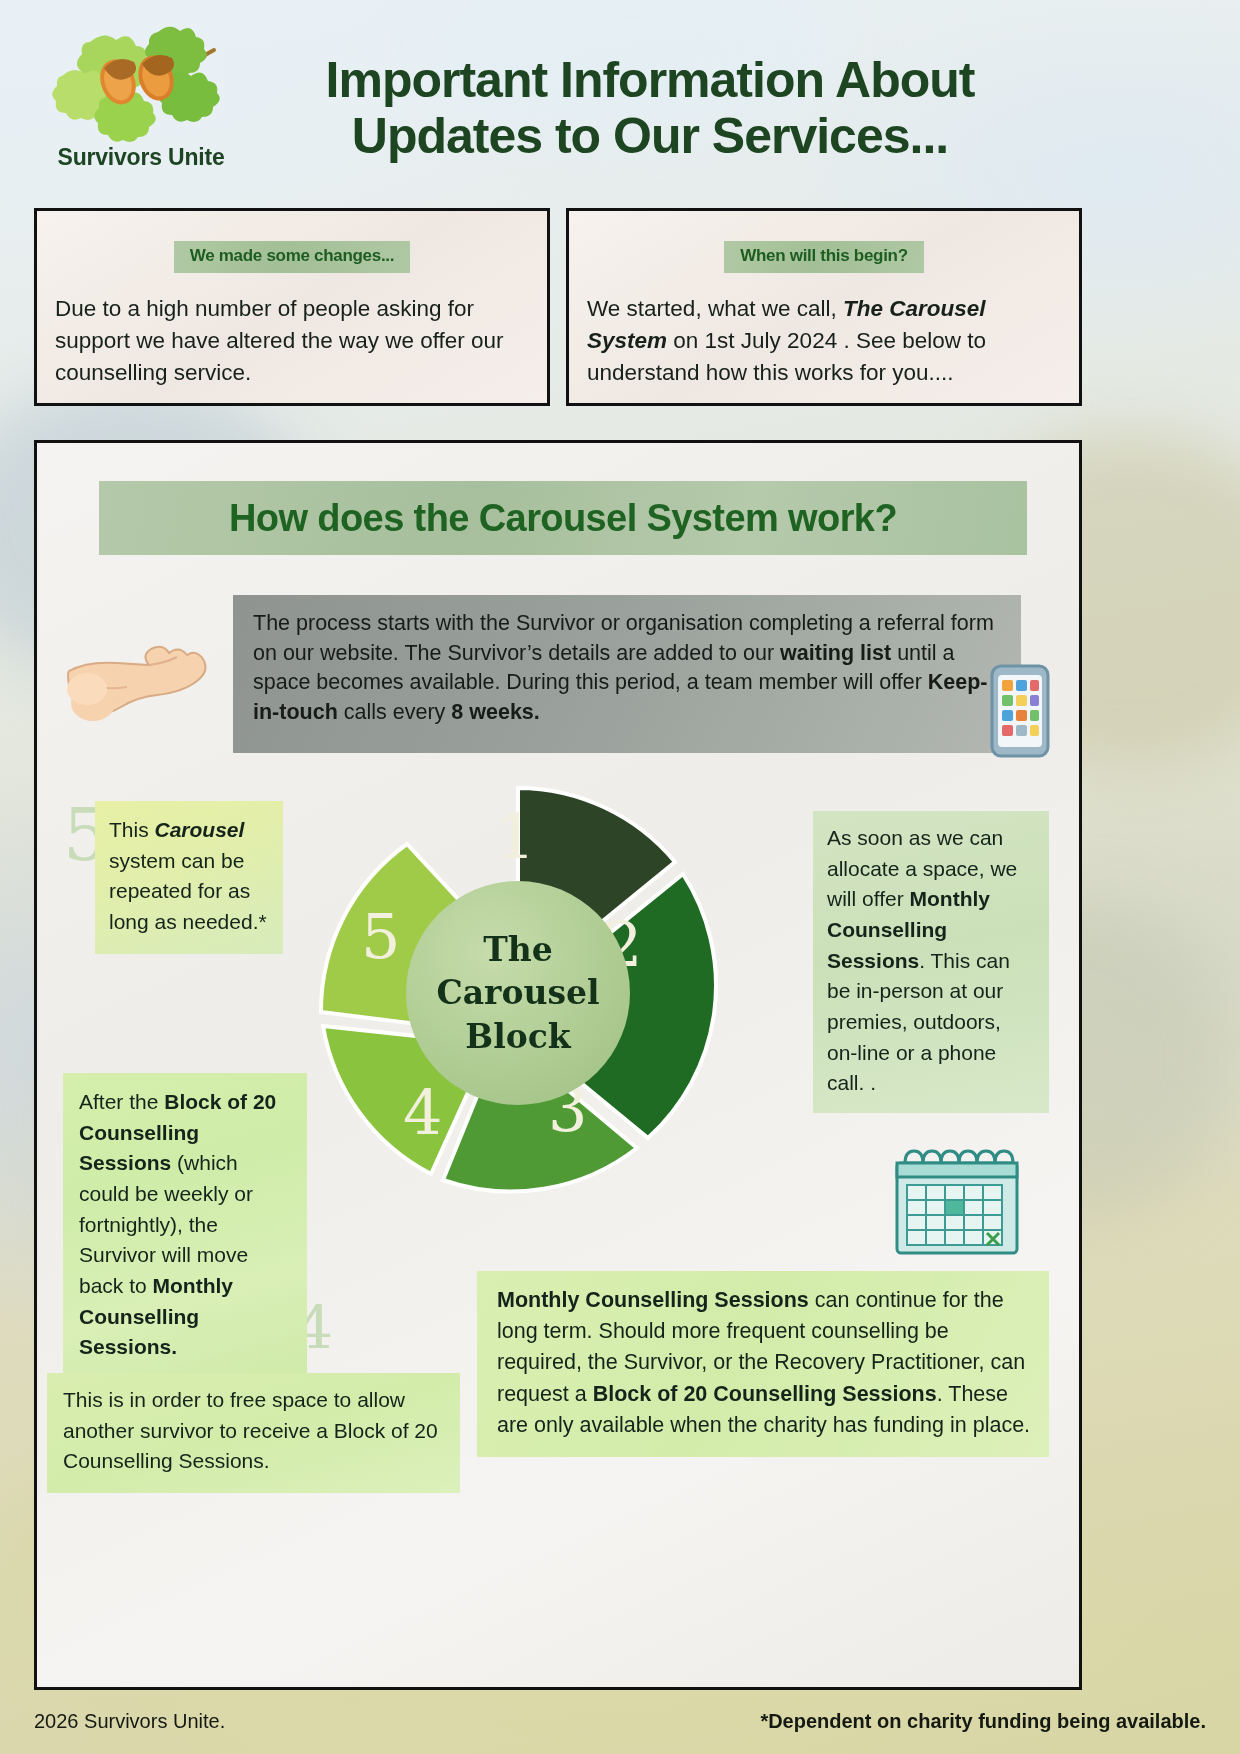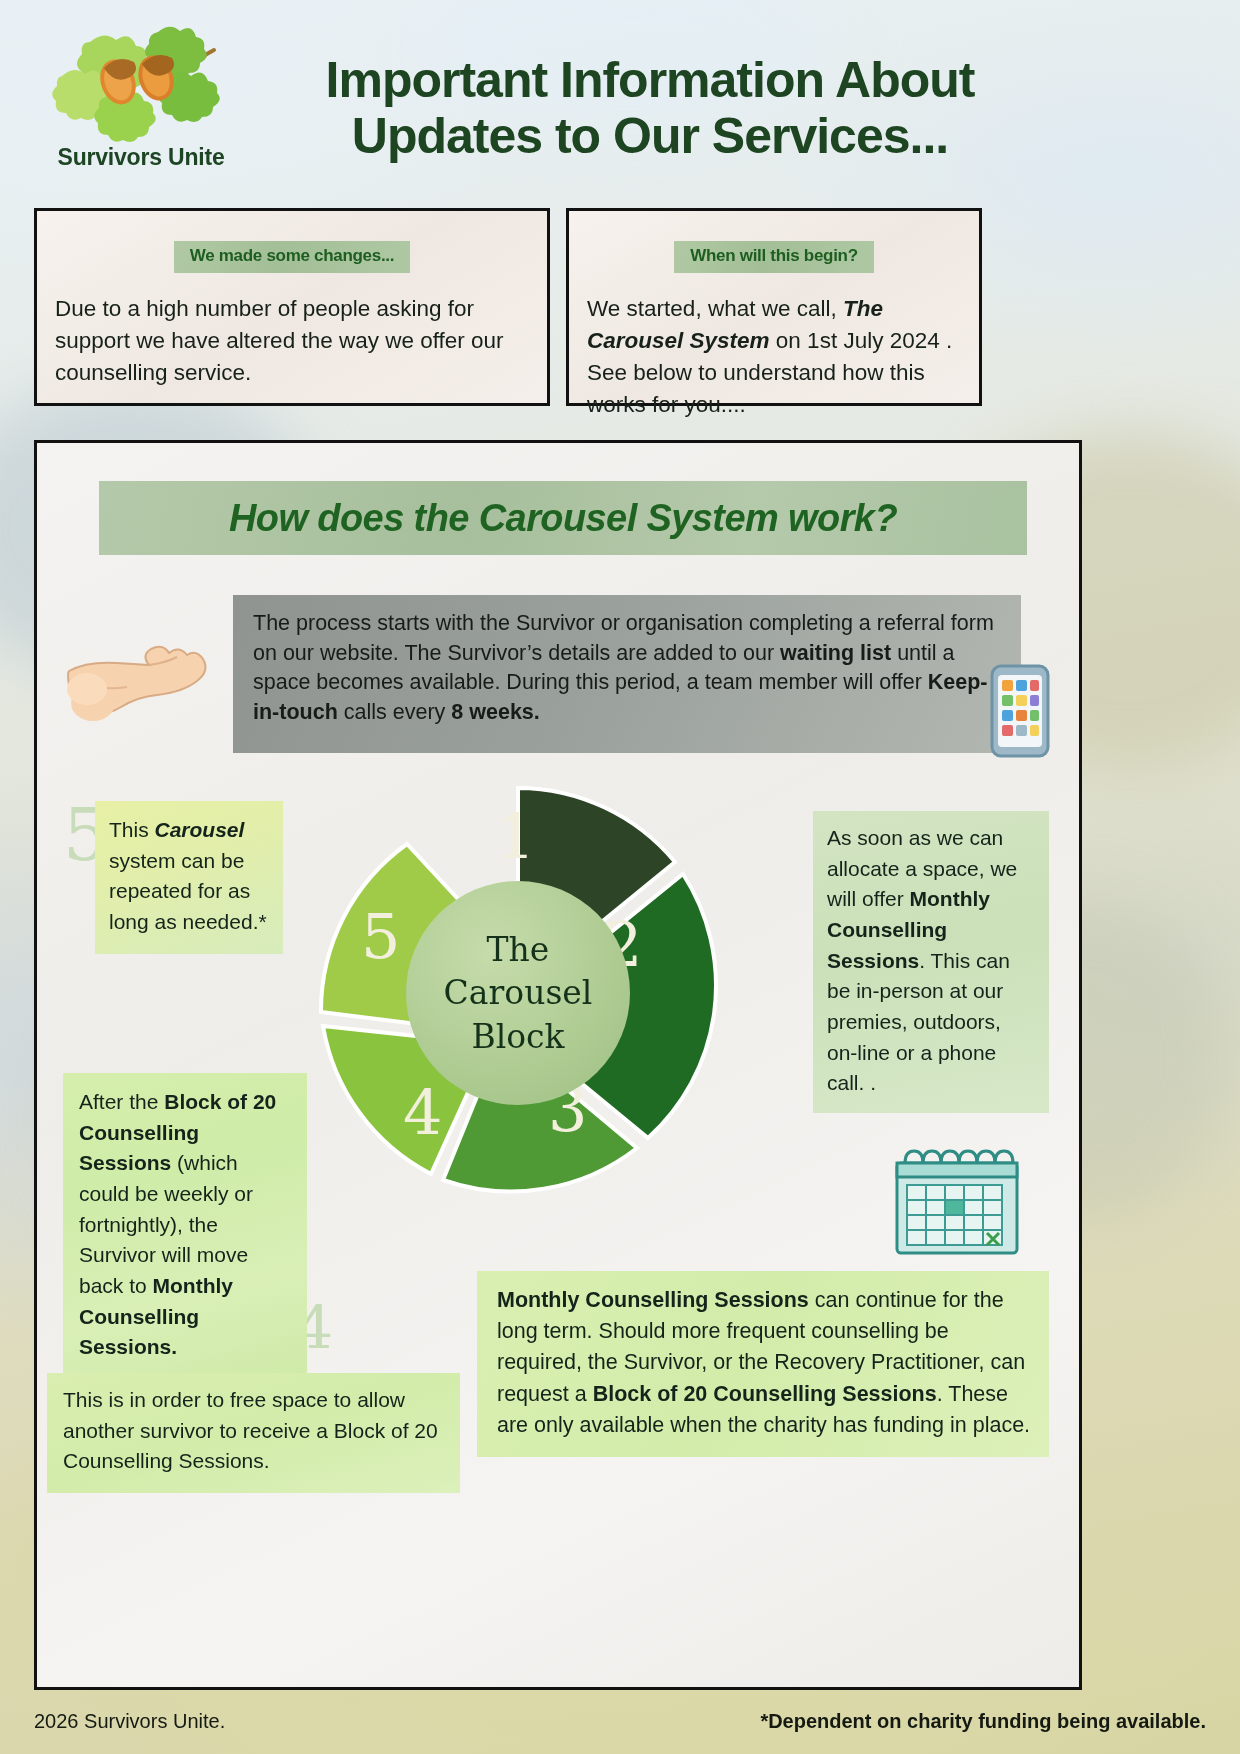--- a/index.html
+++ b/index.html
@@ -49,21 +49,21 @@
   }
 
   
   .topbox {
     position: absolute; top: 208px; height: 198px;
     border: 3px solid #111; background: #f3ece7;
     background-image: linear-gradient(150deg, #f7f2ee 0%, #efe8e2 50%, #f5efeb 100%);
     padding: 16px 18px 0 18px;
   }
   .topbox.left { left: 34px; width: 516px; }
-  .topbox.right { left: 566px; width: 416px; }
+  .topbox.right { left: 566px; width: 516px; }
 
   .pill-head {
     display: block; margin: 14px auto 0 auto; width: fit-content;
     background: linear-gradient(100deg, #b0c9a4 0%, #a3bf97 45%, #aec8a3 100%);
     color: #1d5d20; font-weight: bold; font-size: 17px;
     padding: 5px 16px 7px 16px; letter-spacing: -.3px;
   }
   .topbox p {
     margin-top: 20px; font-size: 22.5px; line-height: 1.42; color: #17211a;
   }
@@ -76,21 +76,21 @@
     background: linear-gradient(155deg, #f4f3f1 0%, #eeede9 40%, #f5f4f2 75%, #edece8 100%);
     overflow: hidden;
   }
 
   .panel-head {
     position: absolute; left: 62px; top: 38px; width: 928px; height: 74px;
     background: linear-gradient(100deg, #b4c9a9 0%, #a7bf9c 40%, #b5c9ab 70%, #a9c2a0 100%);
     display: flex; align-items: center; justify-content: center;
   }
   .panel-head span {
-    font-size: 38px; font-weight: bold; color: #1f6322; letter-spacing: -.6px; font-style: italic;
+    font-size: 38px; font-weight: bold; color: #1f6322; letter-spacing: -.6px;
   }
 
   
   .step1 {
     position: absolute; left: 196px; top: 152px; width: 788px; height: 158px;
     background: linear-gradient(115deg, #8f9490 0%, #9aa09b 45%, #b2b7b1 100%);
     padding: 14px 20px; color: #171c18;
     font-size: 21.5px; line-height: 1.38;
   }
   .step1 b { font-weight: bold; }
@@ -111,20 +111,21 @@
 
   
   .wheel { position: absolute; left: 266px; top: 335px; width: 430px; height: 430px; }
   .wheel svg { display: block; }
   .wheel-center {
     position: absolute; left: 103px; top: 103px; width: 224px; height: 224px;
     border-radius: 50%;
     background: radial-gradient(circle at 38% 32%, #c6dcab 0%, #aecb92 60%, #9dbf84 100%);
     display: flex; flex-direction: column; align-items: center; justify-content: center;
     text-align: center;
+    font-weight: bold;
   }
   .wheel-center span {
     font-family: "DejaVu Serif", serif; font-size: 33px; color: #14321a; line-height: 1.32;
   }
   .seg-num {
     position: absolute; color: #f2f0dc;
     font-family: "DejaVu Serif", serif; font-size: 62px;
     pointer-events: none; user-select: none;
   }
 

